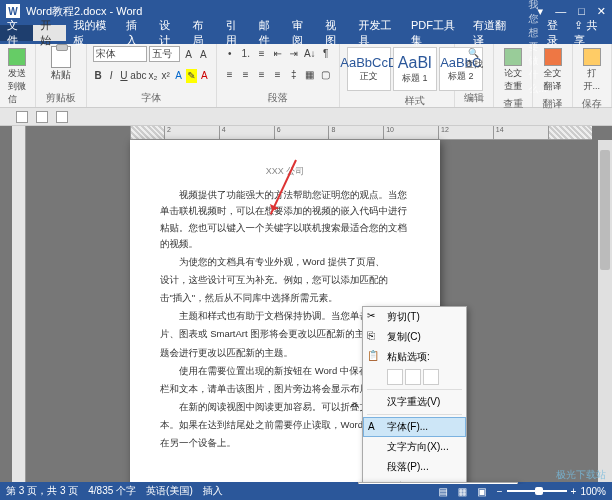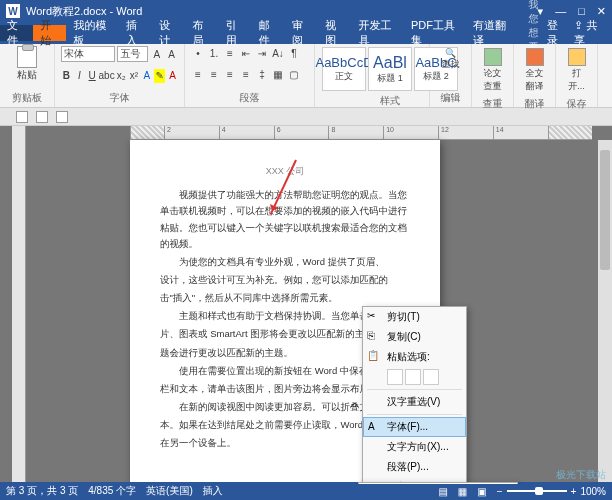--- a/index.html
+++ b/index.html
@@ -5,21 +5,21 @@
 *{margin:0;padding:0;box-sizing:border-box;font-family:"Microsoft YaHei",SimSun,sans-serif}
 body{width:612px;height:500px;background:#777;overflow:hidden;font-size:11px;position:relative}
 .titlebar{height:22px;background:#2b579a;color:#fff;display:flex;align-items:center;padding:0 6px;font-size:11px}
 .titlebar .word-icon{width:14px;height:14px;background:#fff;color:#2b579a;display:flex;align-items:center;justify-content:center;font-weight:bold;font-size:10px;margin-right:6px}
 .titlebar .title{flex:1;text-align:left}
 .titlebar .winbtns{display:flex;gap:12px}
 .titlebar .winbtns span{cursor:pointer}
 .menubar{height:22px;background:#2b579a;color:#fff;display:flex;align-items:center;font-size:11px}
 .menubar .tab{padding:8px 7px;height:14px;display:flex;align-items:center;cursor:pointer}
 .menubar .tab.file{background:#1e3e6e}
-.menubar .tab.active{background:#f97316;color:#333}
+.menubar .tab.active{background:#e5e5e5;color:#333}
 .menubar .tell{flex:1;padding-left:10px;opacity:.7;font-size:10px}
 .menubar .user{padding-right:8px}
 .ribbon{height:64px;background:#f3f3f3;border-bottom:1px solid #ccc;display:flex;font-size:10px;color:#444}
 .ribbon .group{border-right:1px solid #ddd;padding:2px 6px;display:flex;flex-direction:column;justify-content:space-between;position:relative}
 .ribbon .group-label{text-align:center;font-size:10px;color:#666;margin-top:2px}
 .ribbon .clipboard{width:55px}
 .ribbon .clipboard .paste{display:flex;flex-direction:column;align-items:center}
 .ribbon .clipboard .paste-icon{width:20px;height:22px;background:#fff;border:1px solid #999;position:relative}
 .ribbon .clipboard .paste-icon::before{content:"";position:absolute;top:-3px;left:4px;width:10px;height:5px;background:#ccc;border:1px solid #999;border-radius:2px}
 .ribbon .font{width:130px}
@@ -94,20 +94,26 @@
   <div class="tab">视图</div>
   <div class="tab">开发工具</div>
   <div class="tab">PDF工具集</div>
   <div class="tab">有道翻译</div>
   <div class="tell">告诉我您想要做什么...</div>
   <div class="user">登录</div>
   <div class="user">⇪ <span>共享</span></div>
 </div>
 
 <div class="ribbon">
+  <div class="group send-group">
+    <div class="big-btn">
+      <div class="ic" style="background:#6c6"></div>
+      <span>发送到微信</span>
+    </div>
+  </div>
   <div class="group clipboard">
     <div class="paste">
       <div class="paste-icon"></div>
       <span>粘贴</span>
     </div>
     <div class="group-label">剪贴板</div>
   </div>
   <div class="group font">
     <div class="font-row">
       <div class="font-sel" style="width:60px">宋体</div>

